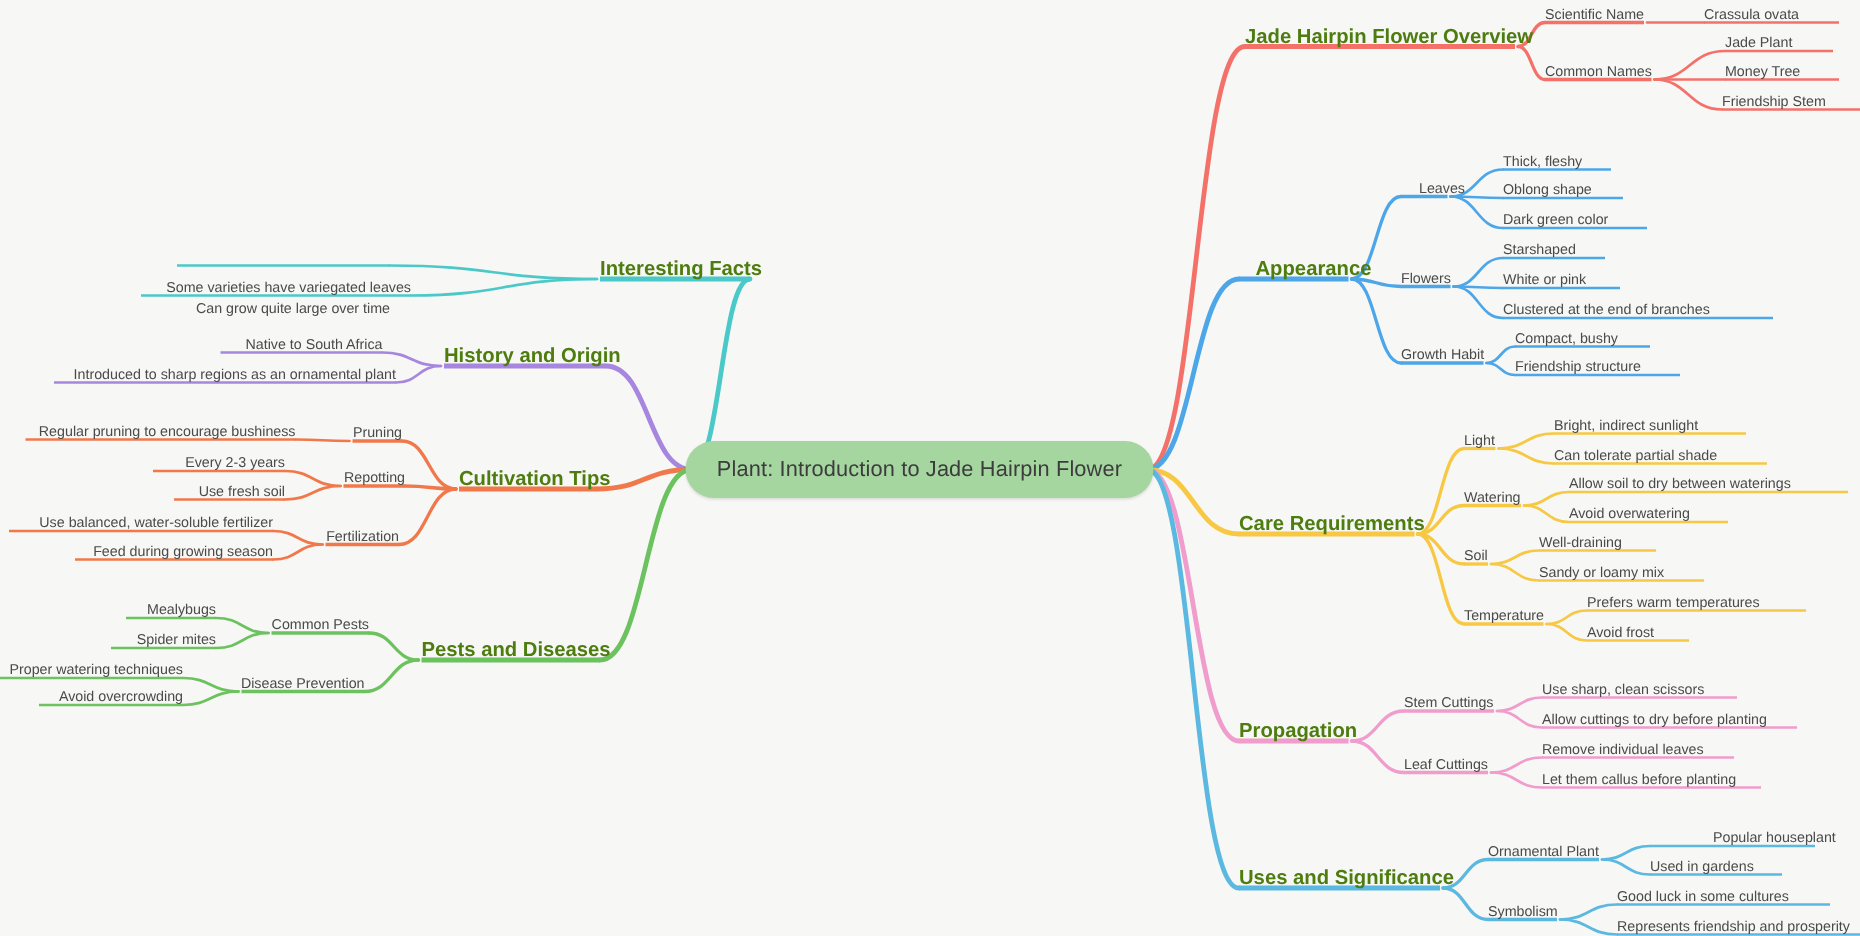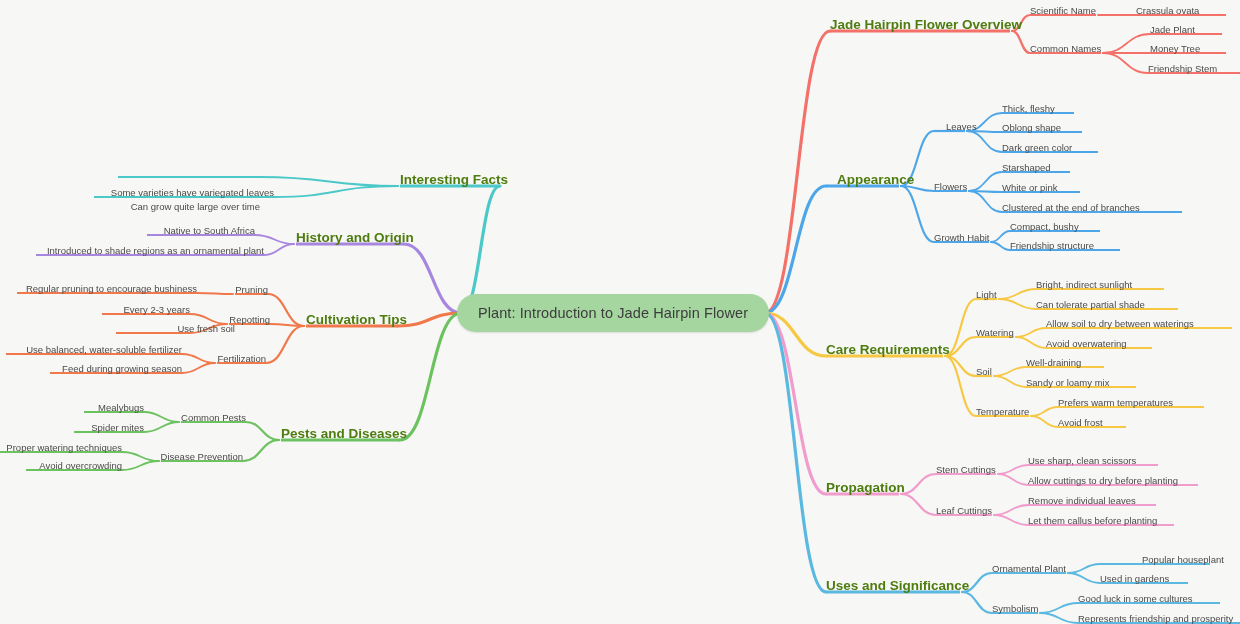--- a/index.html
+++ b/index.html
@@ -226,27 +226,27 @@
     <div class="lbl lbl-leaf anchor-l" style="left: 1100px; top: 564px; padding-left: 42px;">Popular houseplant</div>
     <div class="lbl lbl-leaf anchor-l" style="left: 1100px; top: 583px;">Used in gardens</div>
     <div class="lbl lbl-sub anchor-l" style="left: 992px; top: 613px;">Symbolism</div>
     <div class="lbl lbl-leaf anchor-l" style="left: 1078px; top: 603px;">Good luck in some cultures</div>
     <div class="lbl lbl-leaf anchor-l" style="left: 1078px; top: 623px;">Represents friendship and prosperity</div>
     <div class="lbl lbl-main anchor-l" style="left: 400px; top: 186px;">Interesting Facts</div>
     <div class="lbl lbl-leaf anchor-r" style="left: 260px; top: 177px; margin-top: 34px;">Can grow quite large over time</div>
     <div class="lbl lbl-leaf anchor-r" style="left: 274px; top: 197px;">Some varieties have variegated leaves</div>
     <div class="lbl lbl-main anchor-l" style="left: 296px; top: 244px;">History and Origin</div>
     <div class="lbl lbl-leaf anchor-r" style="left: 255px; top: 235px;">Native to South Africa</div>
-    <div class="lbl lbl-leaf anchor-r" style="left: 264px; top: 255px;">Introduced to shade regions as an ornamental plant</div>
+    <div class="lbl lbl-leaf anchor-r" style="left: 264px; top: 255px;">Introduced to sharp regions as an ornamental plant</div>
     <div class="lbl lbl-main anchor-l" style="left: 306px; top: 326px;">Cultivation Tips</div>
     <div class="lbl lbl-sub anchor-r" style="left: 268px; top: 294px;">Pruning</div>
     <div class="lbl lbl-leaf anchor-r" style="left: 197px; top: 293px;">Regular pruning to encourage bushiness</div>
     <div class="lbl lbl-sub anchor-r" style="left: 270px; top: 324px;">Repotting</div>
     <div class="lbl lbl-leaf anchor-r" style="left: 190px; top: 314px;">Every 2-3 years</div>
-    <div class="lbl lbl-leaf anchor-r" style="left: 190px; top: 333px; margin-left: 45px;">Use fresh soil</div>
+    <div class="lbl lbl-leaf anchor-r" style="left: 190px; top: 333px;">Use fresh soil</div>
     <div class="lbl lbl-sub anchor-r" style="left: 266px; top: 363px;">Fertilization</div>
     <div class="lbl lbl-leaf anchor-r" style="left: 182px; top: 354px;">Use balanced, water-soluble fertilizer</div>
     <div class="lbl lbl-leaf anchor-r" style="left: 182px; top: 373px;">Feed during growing season</div>
     <div class="lbl lbl-main anchor-l" style="left: 281px; top: 440px;">Pests and Diseases</div>
     <div class="lbl lbl-sub anchor-r" style="left: 246px; top: 422px;">Common Pests</div>
     <div class="lbl lbl-leaf anchor-r" style="left: 144px; top: 412px;">Mealybugs</div>
     <div class="lbl lbl-leaf anchor-r" style="left: 144px; top: 432px;">Spider mites</div>
     <div class="lbl lbl-sub anchor-r" style="left: 243px; top: 461px;">Disease Prevention</div>
     <div class="lbl lbl-leaf anchor-r" style="left: 122px; top: 452px;">Proper watering techniques</div>
     <div class="lbl lbl-leaf anchor-r" style="left: 122px; top: 470px;">Avoid overcrowding</div>

